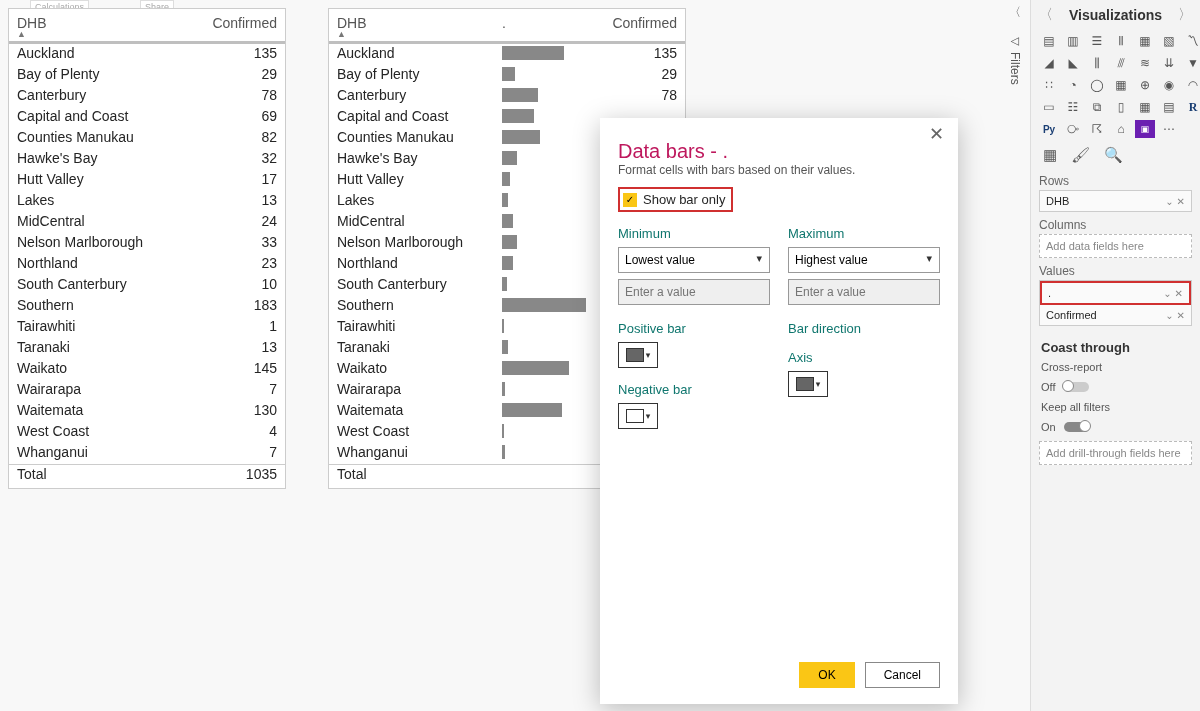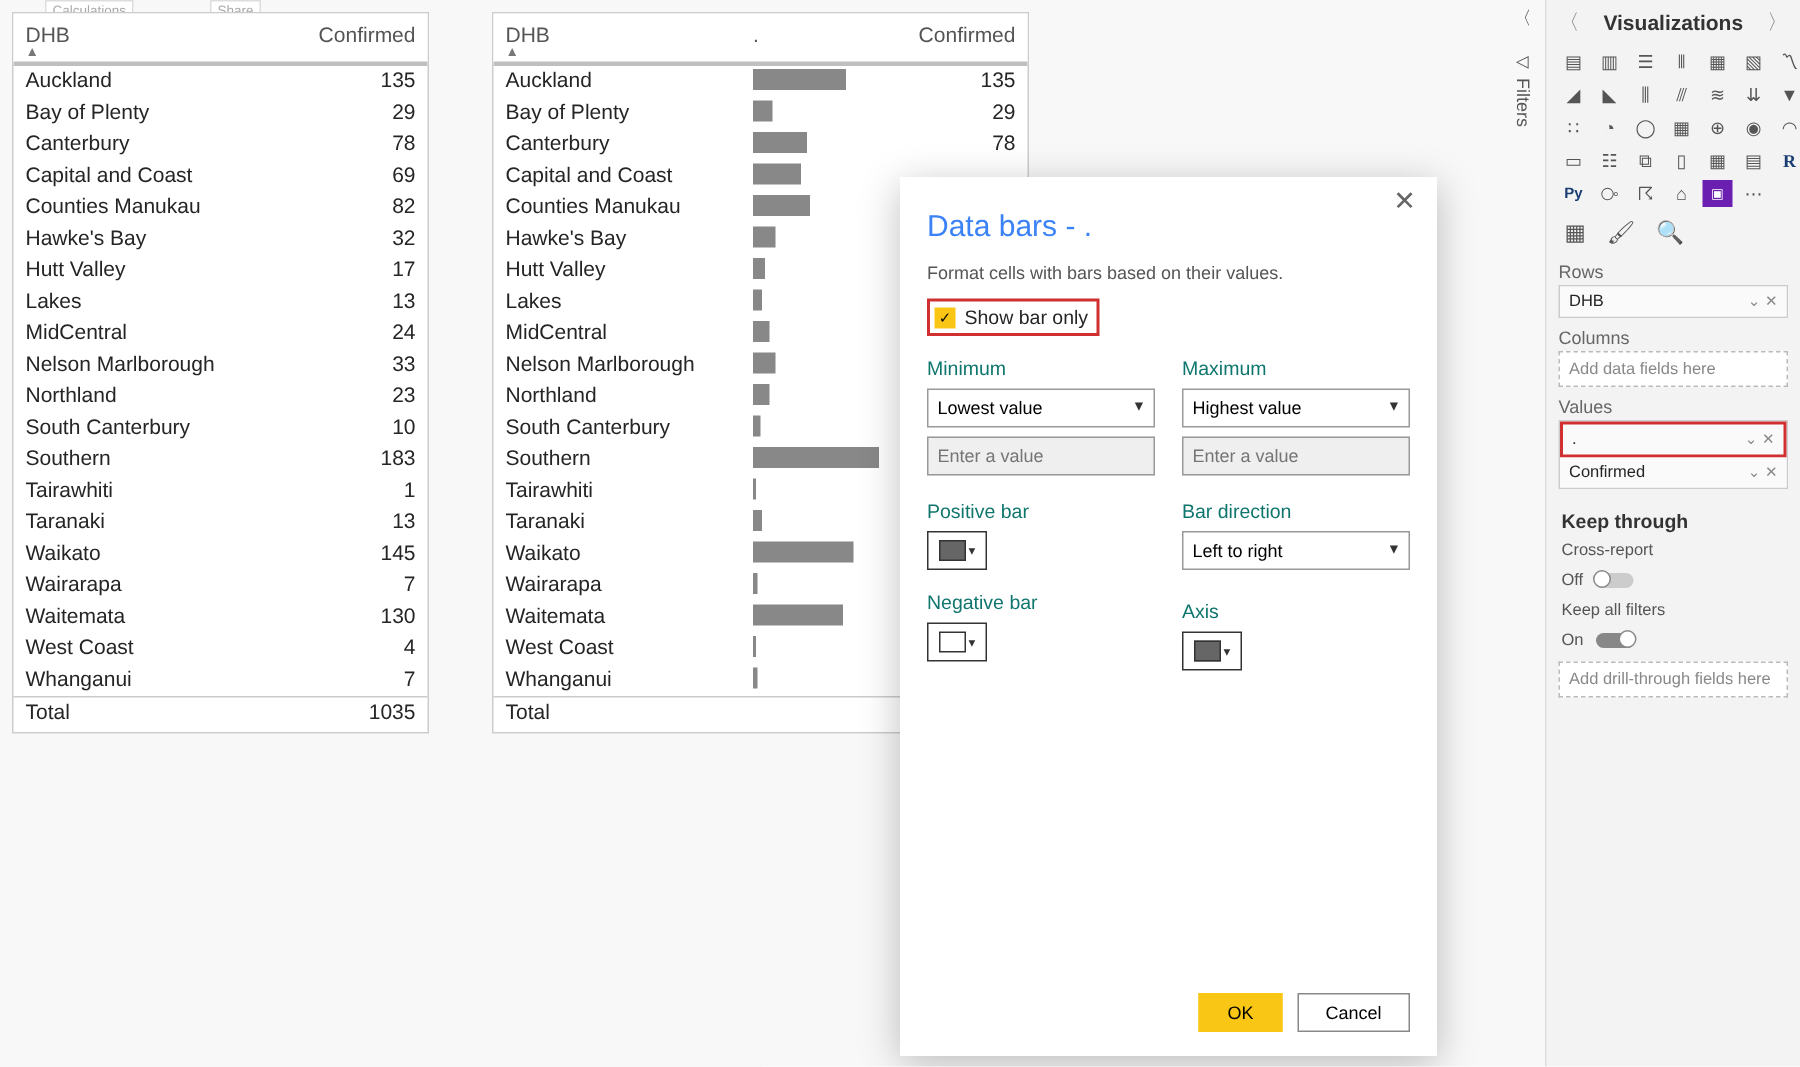--- a/index.html
+++ b/index.html
@@ -67,21 +67,21 @@
     width: 358px; height: 586px;
     background: #fff;
     box-shadow: 0 5px 25px rgba(0,0,0,0.25);
     padding: 22px 18px 16px 18px;
   }
   .dlg-close {
     position: absolute; right: 8px; top: 4px;
     font-size: 18px; color: #666; cursor: pointer;
     background:none; border:none;
   }
-  .dlg-title { font-size: 20px; font-weight: 400; color: #3b82f6; margin-bottom: 12px; }
+  .dlg-title { font-size: 20px; font-weight: 400; color: #be185d; }
   .dlg-desc { font-size: 12px; color: #555; margin-bottom: 10px; }
   .dlg-check {
     display: inline-flex; align-items: center; gap: 6px;
     padding: 3px 6px 3px 3px; border: 2px solid #d03030;
     margin-bottom: 10px;
   }
   .chkbox {
     width: 14px; height: 14px; background: #fac615;
     display: inline-flex; align-items: center; justify-content: center;
     font-size: 10px; color: #000;
@@ -511,21 +511,20 @@
         <div class="swatch-btn">
             <span class="sw sw-white"></span>
             <span class="caret">▾</span>
           </div>
       </div>
       <div class="dlg-col">
         <div class="dlg-section-label">Maximum</div>
         <div class="sel-wrap"><input class="dlg-select" readonly="" value="Highest value" style=""></div>
         <input class="dlg-input disabled" disabled="" placeholder="Enter a value" style="">
         <div class="dlg-section-label" style="margin-top:10px">Bar direction</div>
-        <div class="sel-wrap"><input class="dlg-select" readonly="" value="Left to right" style=""></div>
         <div class="dlg-section-label" style="margin-top:14px">Axis</div>
         <div class="swatch-btn">
             <span class="sw sw-dark"></span>
             <span class="caret">▾</span>
           </div>
       </div>
     </div>
 
     <div class="dlg-buttons">
       <button class="btn primary">OK</button>
@@ -612,21 +611,21 @@
       </div>
       <div class="field-item">
         <span>Confirmed</span>
         <span class="fi-icons">
             <span>⌄</span>
             <span>✕</span>
           </span>
       </div>
     </div>
 
-    <div class="drill-hd">Keep through</div>
+    <div class="drill-hd">Coast through</div>
     <div class="toggle-row">
       <span>Cross-report</span>
     </div>
     <div class="toggle-row">
       <span>Off</span>
       <span class="toggle off">
           <span class="knob"></span>
         </span>
     </div>
     <div class="toggle-row">

